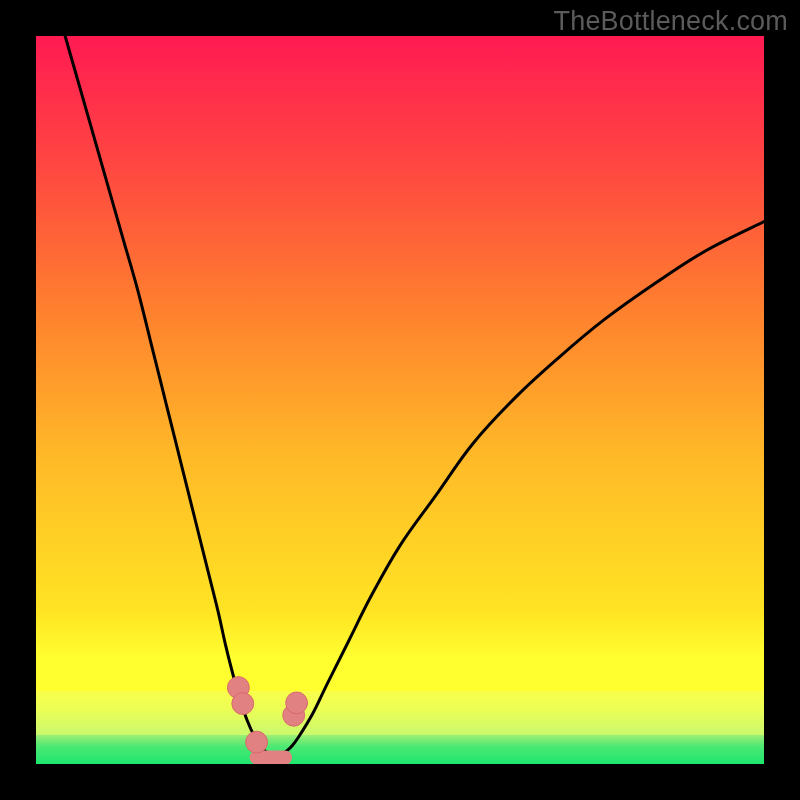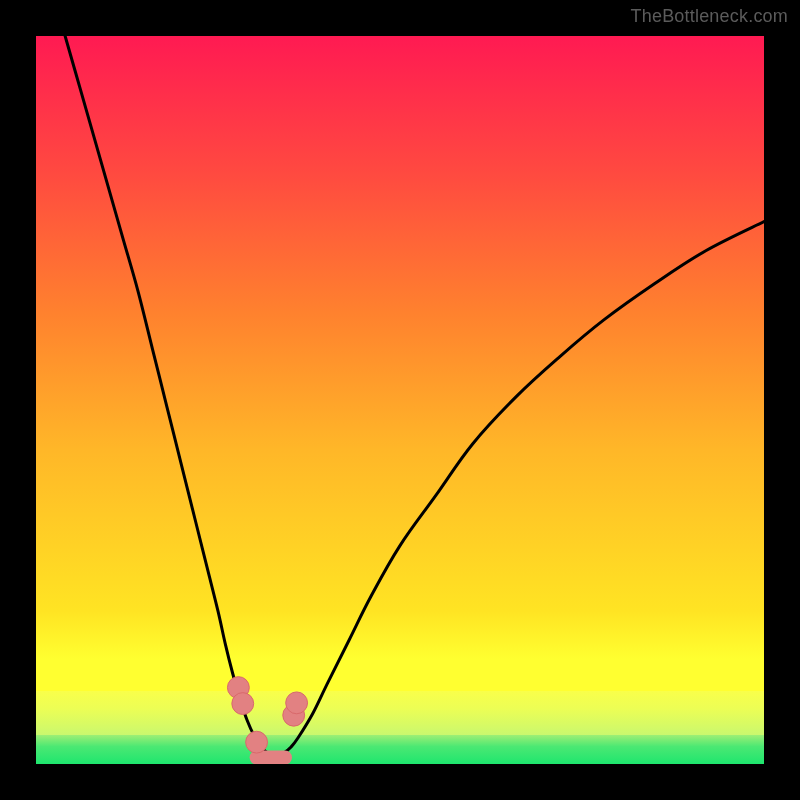--- a/index.html
+++ b/index.html
@@ -39,21 +39,21 @@
   .band4 { position:absolute; left:0; width:100%; }
   svg.curve {
     position: absolute;
     left: 0; top: 0;
   }
   .watermark {
     position: absolute;
     top: 6px;
     right: 12px;
     color: #5b5b5b;
-    font-size: 18px;
+    font-size: 27px;
     letter-spacing: 0.2px;
     font-weight: 500;
   }
 </style>
 </head>
 <body>
 
 <div class="frame">
 
   <div class="plot-area">

